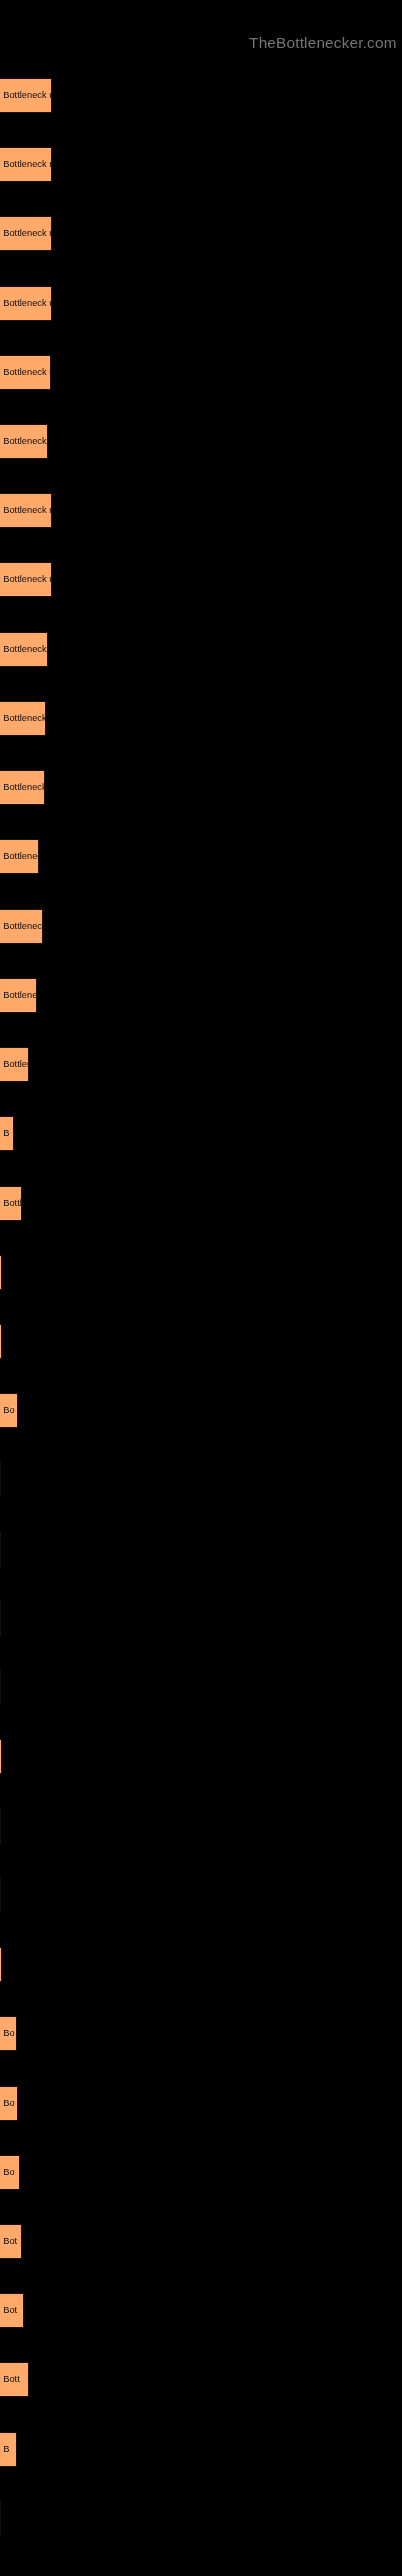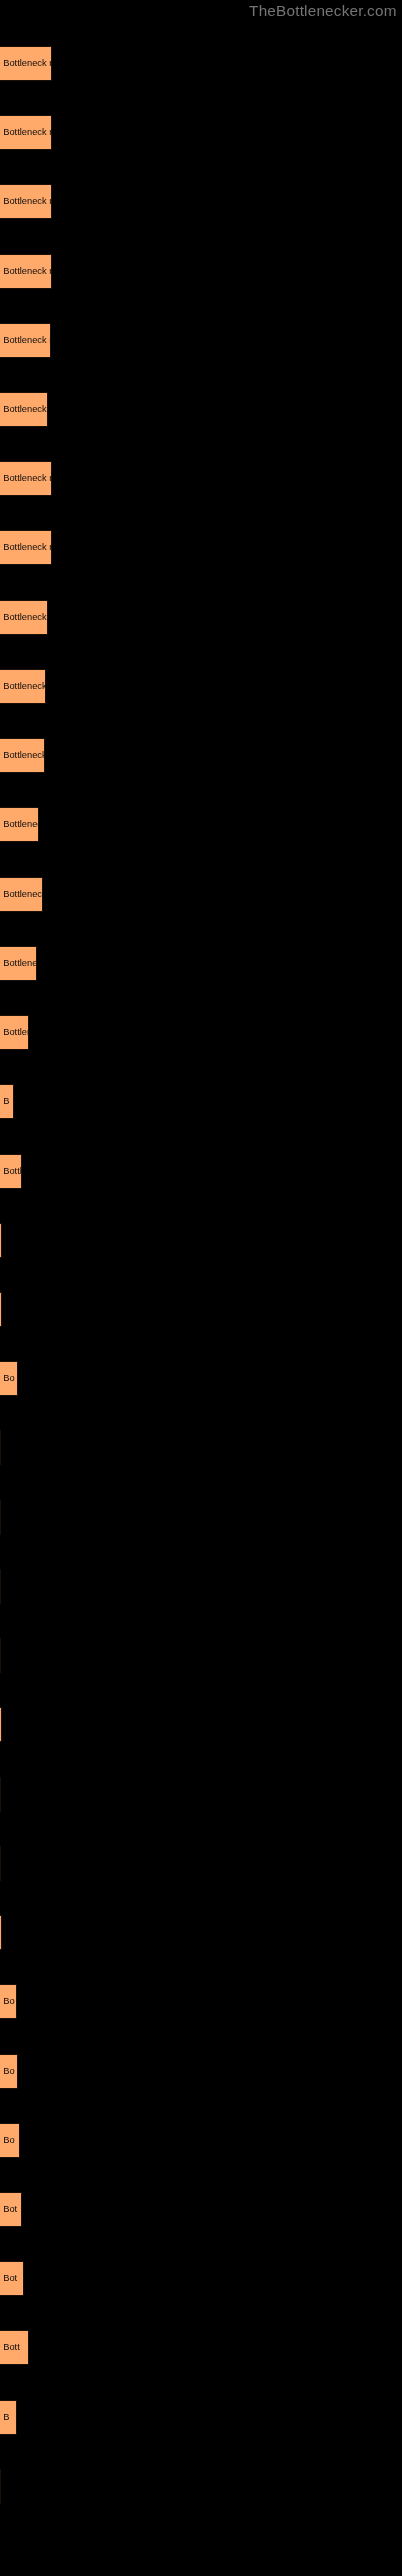--- a/index.html
+++ b/index.html
@@ -13,20 +13,21 @@
     height: 2576px;
     position: relative;
     font-family: "Liberation Sans", sans-serif;
     overflow: hidden;
   }
   #chart-root {
     position: relative;
     width: 403px;
     height: 1836px;
     background: #000000;
+    margin-top: 32px;
   }
   .watermark {
     position: absolute;
     top: 0px;
     left: 0px;
     width: 403px;
     text-align: right;
     padding-right: 6.4px;
     color: #757575;
     font-size: 15.3px;

